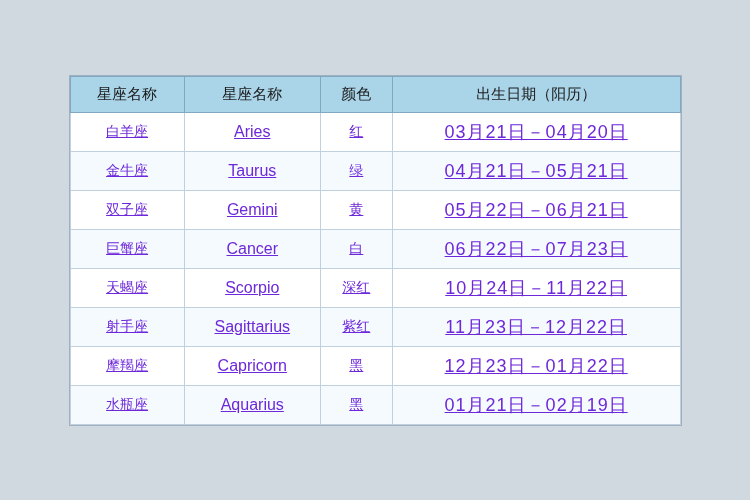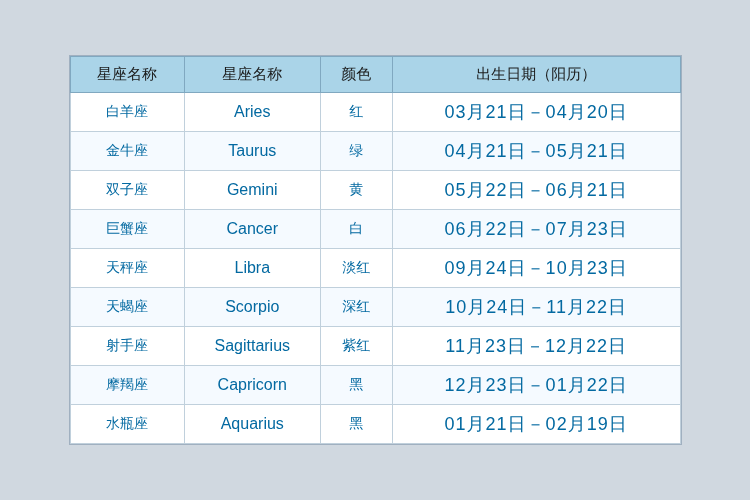--- a/index.html
+++ b/index.html
@@ -48,21 +48,22 @@
 
     tbody tr:nth-child(even) {
       background-color: #f5faff;
     }
 
     tbody td {
       border: 1px solid #c0d0dc;
       padding: 7px 10px;
       text-align: center;
       font-size: 14px;
-      color: #0369a1;
+      color: #6d28d9;
+      text-decoration: underline;
     }
 
     td.english {
       font-family: Arial, sans-serif;
       font-size: 16px;
     }
 
     td.date {
       font-family: Arial, "SimSun", serif;
       font-size: 18px;
@@ -101,26 +102,20 @@
           <td>黄</td>
           <td class="date">05月22日－06月21日</td>
         </tr>
         <tr>
           <td>巨蟹座</td>
           <td class="english">Cancer</td>
           <td>白</td>
           <td class="date">06月22日－07月23日</td>
         </tr>
         <tr>
-          <td>天秤座</td>
-          <td class="english">Libra</td>
-          <td>淡红</td>
-          <td class="date">09月24日－10月23日</td>
-        </tr>
-        <tr>
           <td>天蝎座</td>
           <td class="english">Scorpio</td>
           <td>深红</td>
           <td class="date">10月24日－11月22日</td>
         </tr>
         <tr>
           <td>射手座</td>
           <td class="english">Sagittarius</td>
           <td>紫红</td>
           <td class="date">11月23日－12月22日</td>

